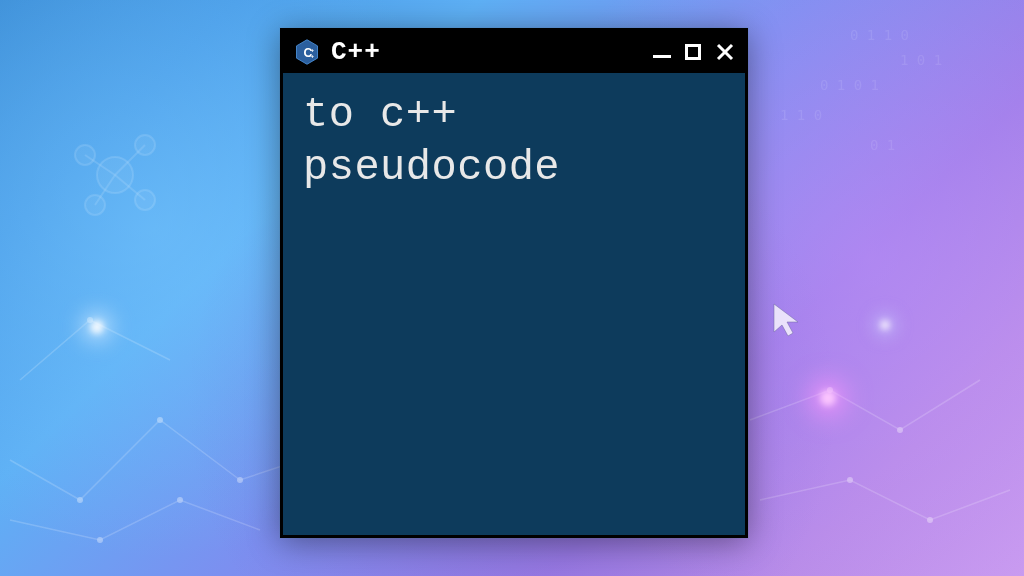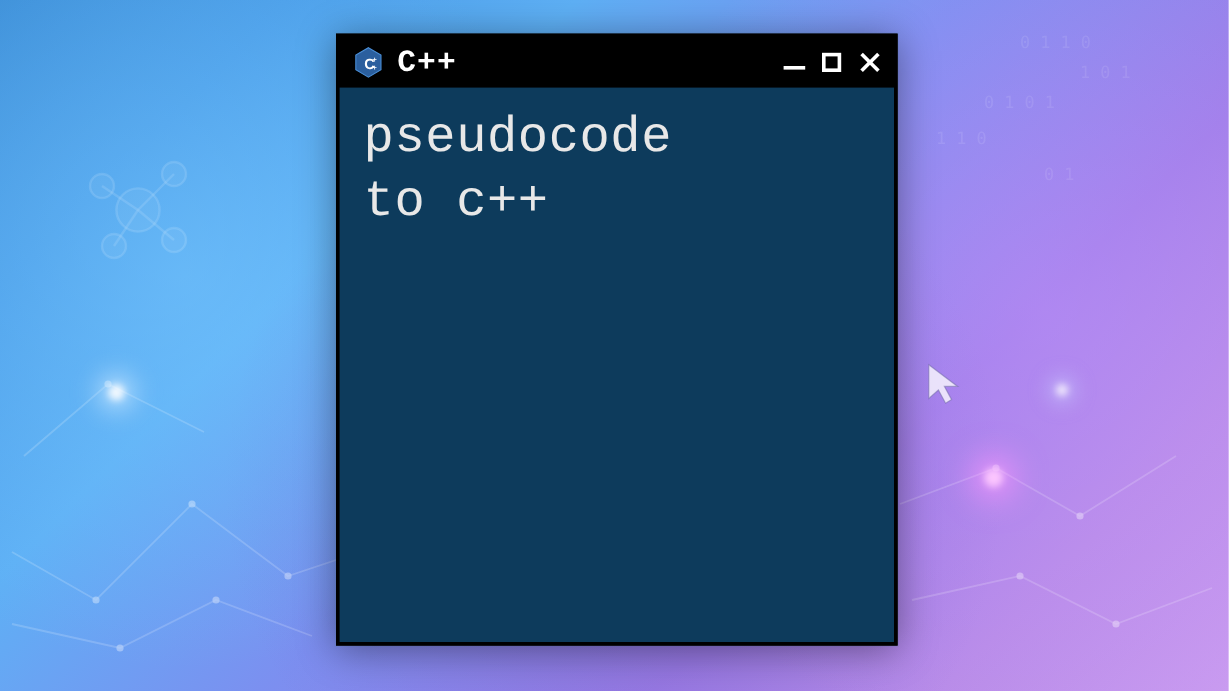--- a/index.html
+++ b/index.html
@@ -222,20 +222,20 @@
       </div>
       <div class="ctrl ctrl-close">
         <svg viewBox="0 0 20 20">
           <line x1="3" y1="3" x2="17" y2="17" stroke="#fff" stroke-width="3"></line>
           <line x1="17" y1="3" x2="3" y2="17" stroke="#fff" stroke-width="3"></line>
         </svg>
       </div>
     </div>
   </div>
   <div class="content-area">
+    <div>to c++</div>
     <div>pseudocode</div>
-    <div>to c++</div>
   </div>
 </div>
 
 <svg class="cursor-arrow" viewBox="0 0 30 40">
   <polygon points="4,4 4,32 12,25 18,36 23,33 17,22 28,22" fill="rgba(255,255,255,0.9)" stroke="rgba(100,100,150,0.5)" stroke-width="1"></polygon>
 </svg>
 
 </body></html>

